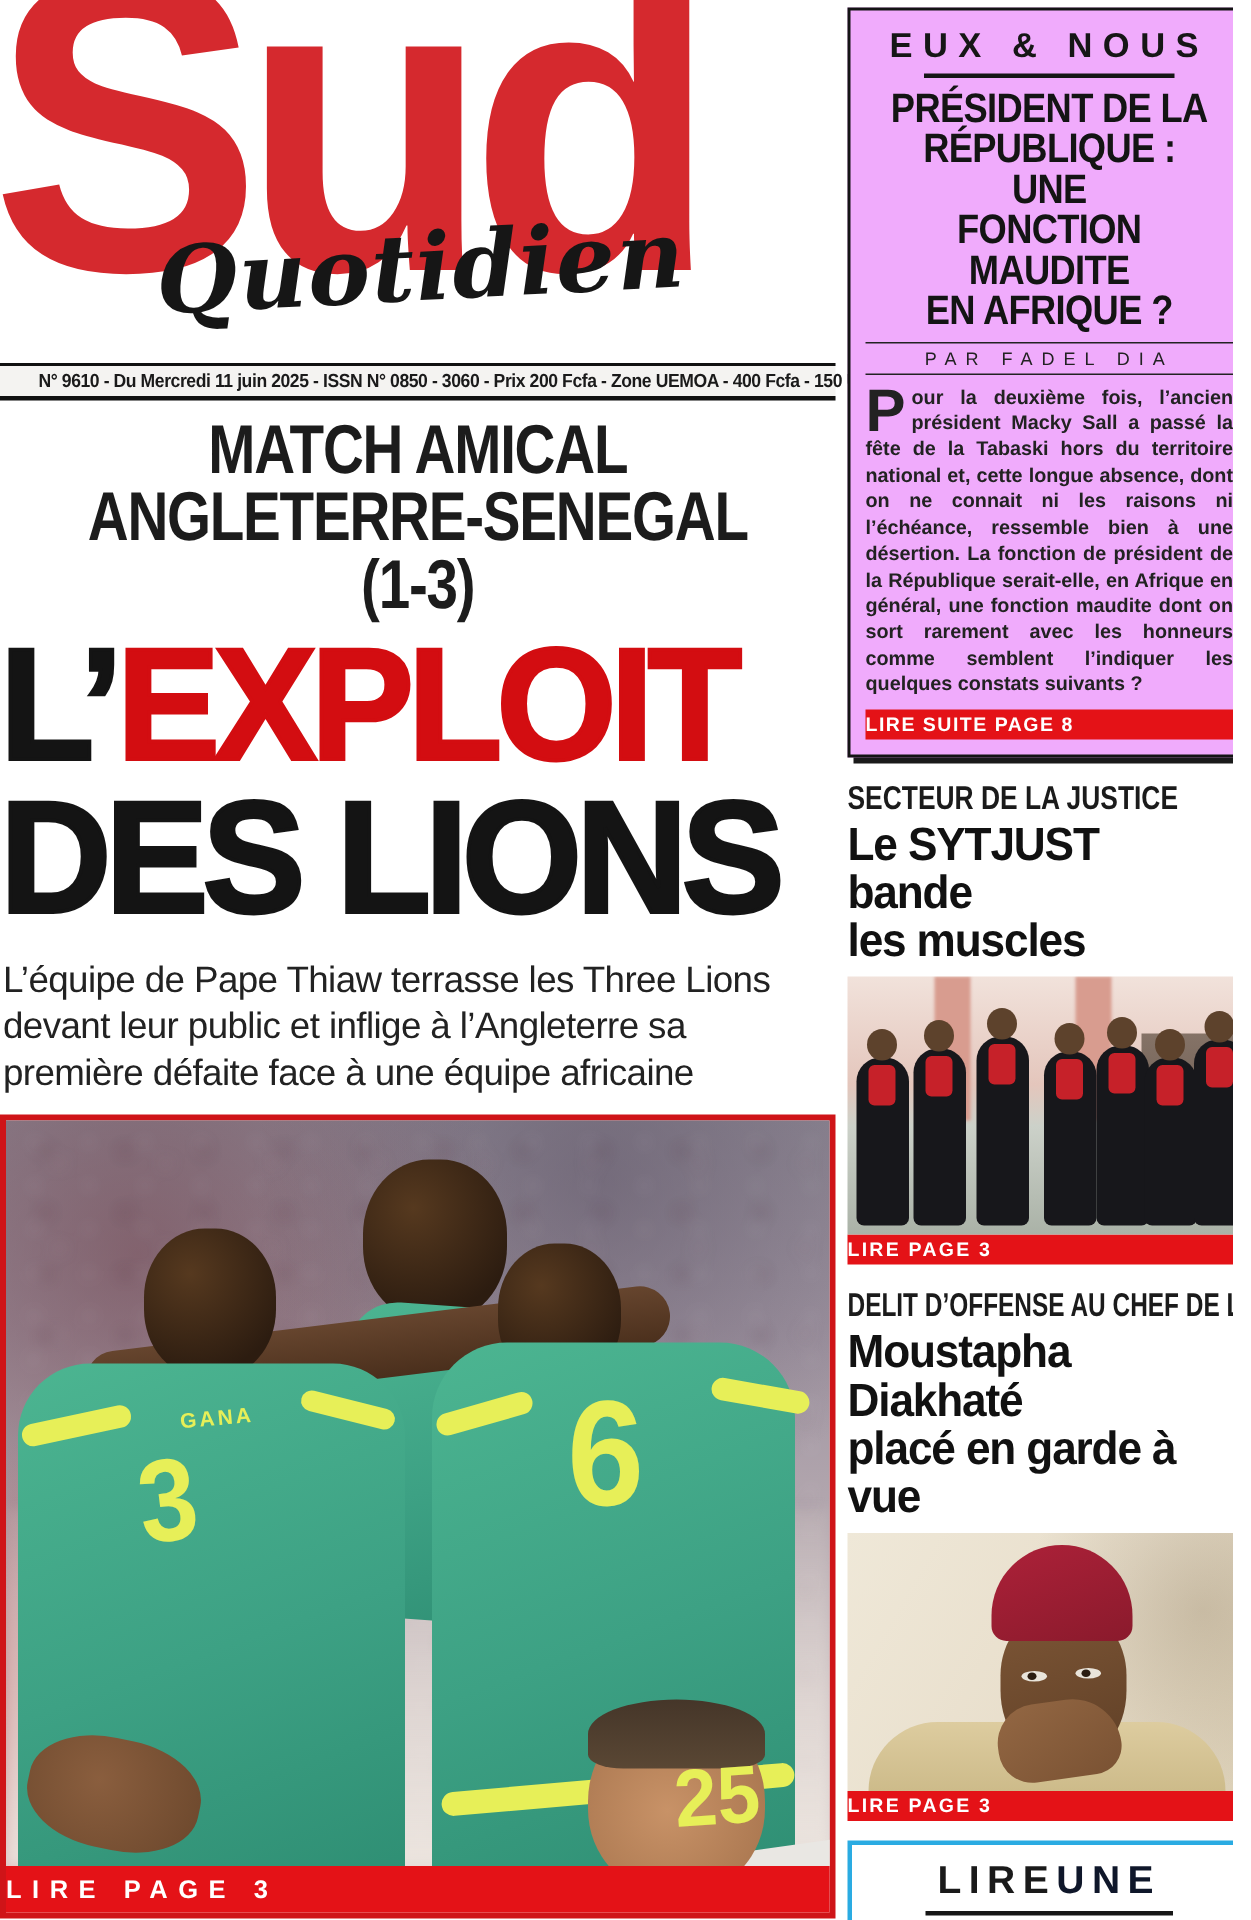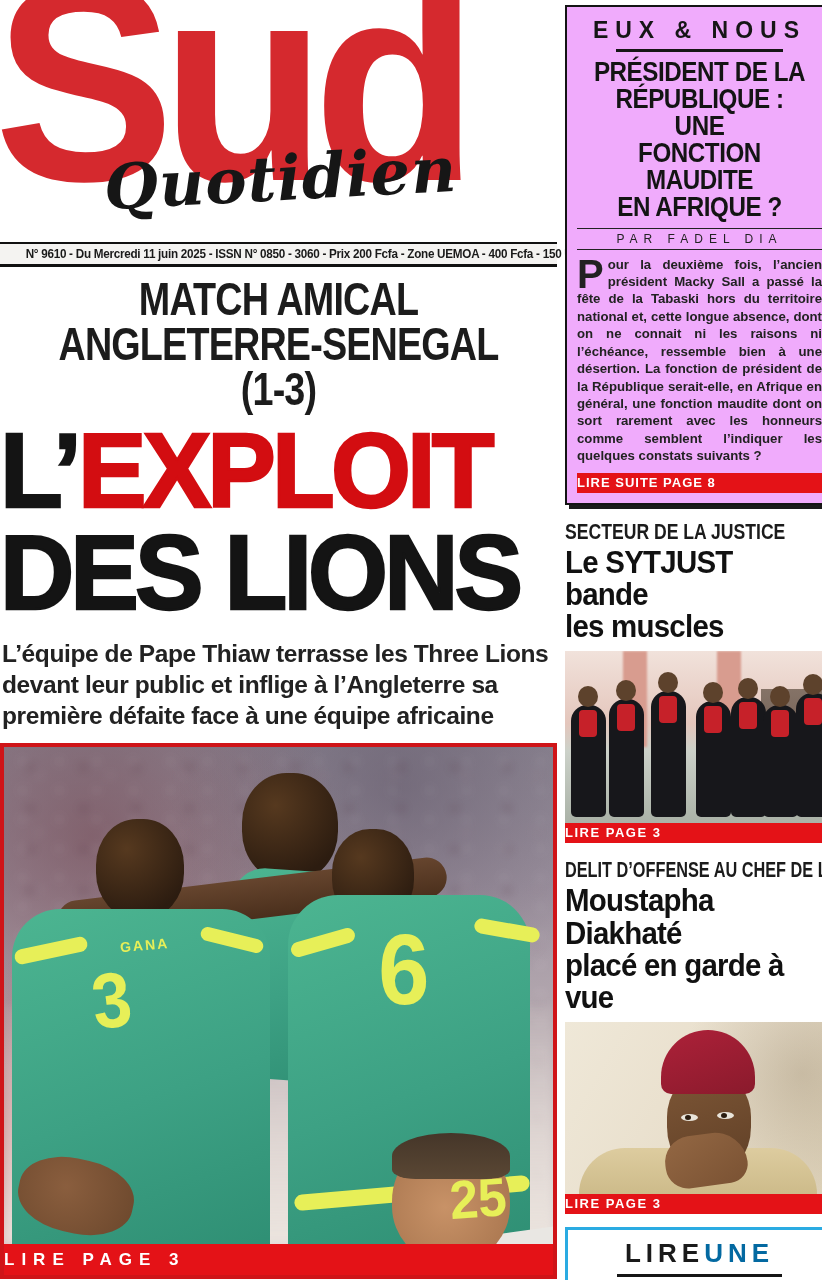--- a/index.html
+++ b/index.html
@@ -43,21 +43,21 @@
   .main-headline {
     margin-top:8px; line-height:0.96; font-weight:bold;
     letter-spacing:-4px; color:#141414;
     transform:scaleX(0.97); transform-origin:left top;
     -webkit-text-stroke:2.5px currentColor;
   }
   .main-headline .hl-line { font-size:106px; display:block; }
   .main-headline .red { color:#d30d11; -webkit-text-stroke:2.5px #d30d11; }
   .standfirst {
     margin:14px 4px 0 2px;
-    font-size:24.5px; font-weight:bold; line-height:1.27; color:#222;
+    font-size:24.5px; font-weight:normal; line-height:1.27; color:#222;
     letter-spacing:-0.4px;
   }
 
   
   .red-bar {
     background:#e41217; color:#fff; font-weight:bold;
     text-align:left; font-size:13px; height:20px; line-height:20px;
     letter-spacing:1.5px; width:auto;
   }
 
@@ -180,21 +180,21 @@
     background:linear-gradient(150deg,#936743,#7a5233); transform:rotate(-8deg);
     border-radius:30px 38px 22px 26px; }
   .boubou { position:absolute; left:14px; bottom:0; width:238px; height:46px;
     background:linear-gradient(180deg,#ddcc9f,#cdbb8a); border-radius:52px 52px 0 0; }
   .photo .red-bar { letter-spacing:1.5px; }
 
   
   .tribune-box { margin-top:13px; border:3px solid #2aabe2; background:#fff;
     padding:8px 10px 10px; box-shadow:3px 3px 0 rgba(40,40,40,0.35); }
   .tribune-title { text-align:center; font-size:26px; font-weight:bold; letter-spacing:5px; }
-  .tribune-title .pink { color:#0369a1; }
+  .tribune-title .pink { color:#0f172a; }
 </style>
 </head>
 <body>
 
 <div class="page">
 
   <div class="col-left">
 
     <header class="masthead">
       <div class="logo-sud">Sud</div>

